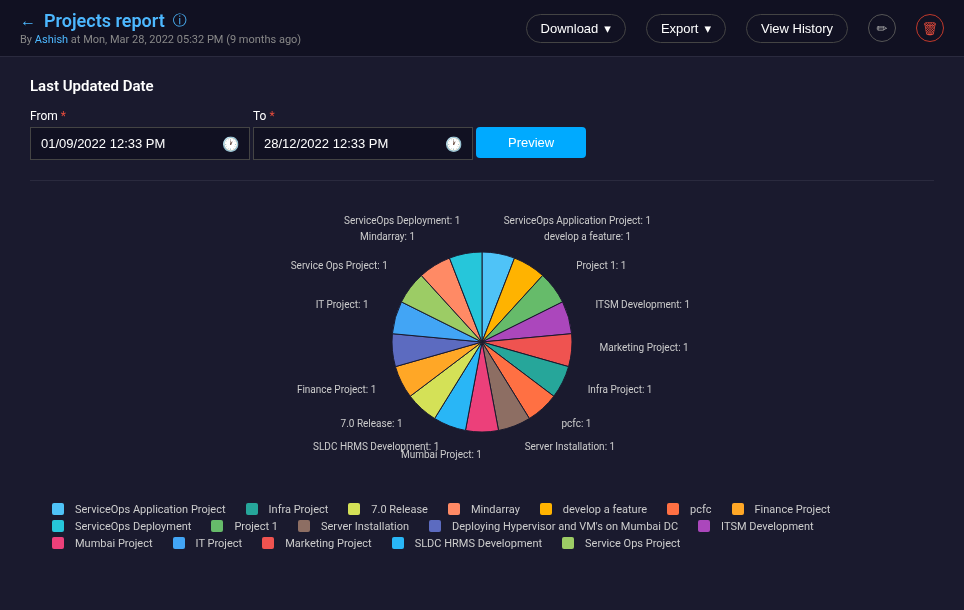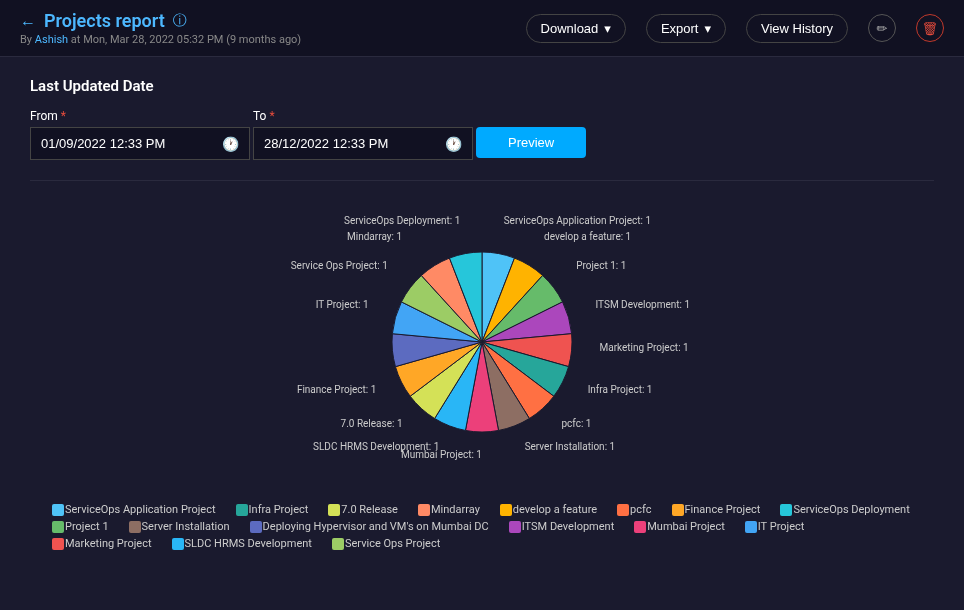--- a/index.html
+++ b/index.html
@@ -170,22 +170,22 @@
       display: flex;
       flex-wrap: wrap;
       gap: 4px 20px;
       margin-top: 16px;
       padding: 0 20px;
       max-width: 900px;
       justify-content: flex-start;
     }
     .legend-item {
       display: flex;
-      align-items: flex-end;
-      gap: 1px;
+      align-items: flex-start;
+      gap: 11px;
       font-size: 11px;
       color: #ccc;
     }
     .legend-color {
       width: 12px;
       height: 12px;
       border-radius: 2px;
       flex-shrink: 0;
     }
   </style>
@@ -278,21 +278,21 @@
         <div class="pie-label" style="left: 397.497px; top: 149.888px; transform: translateY(-50%); right: auto;">Marketing Project: 1</div>
         <div class="pie-label" style="left: 385.629px; top: 191.597px; transform: translateY(-50%); right: auto;">Infra Project: 1</div>
         <div class="pie-label" style="left: 359.496px; top: 226.203px; transform: translateY(-50%); right: auto;">pcfc: 1</div>
         <div class="pie-label" style="left: 322.627px; top: 249.032px; transform: translateY(-50%); right: auto;">Server Installation: 1</div>
         <div class="pie-label" style="right: 280px; text-align: right; top: 257px; transform: translateY(-50%); left: auto;">Mumbai Project: 1</div>
         <div class="pie-label" style="right: 322.627px; text-align: right; top: 249.032px; transform: translateY(-50%); left: auto;">SLDC HRMS Development: 1</div>
         <div class="pie-label" style="right: 359.496px; text-align: right; top: 226.203px; transform: translateY(-50%); left: auto;">7.0 Release: 1</div>
         <div class="pie-label" style="right: 385.629px; text-align: right; top: 191.597px; transform: translateY(-50%); left: auto;">Finance Project: 1</div>
         <div class="pie-label" style="right: 393.495px; text-align: right; top: 106.708px; transform: translateY(-50%); left: auto;">IT Project: 1</div>
         <div class="pie-label" style="right: 374.166px; text-align: right; top: 67.8891px; transform: translateY(-50%); left: auto;">Service Ops Project: 1</div>
-        <div class="pie-label" style="right: 360px; text-align: right; top: 38.6744px; transform: translateY(-50%); left: auto;">Mindarray: 1</div>
+        <div class="pie-label" style="right: 347px; text-align: right; top: 38.6744px; transform: translateY(-50%); left: auto;">Mindarray: 1</div>
         <div class="pie-label" style="right: 301.682px; text-align: right; top: 23.0092px; transform: translateY(-50%); left: auto; margin-left: 41px;">ServiceOps Deployment: 1</div>
       </div>
 
     <div class="legend-grid" id="legendGrid">
         <div class="legend-item">
           <div class="legend-color" style="background: rgb(79, 195, 247);"></div>
           <span>ServiceOps Application Project</span>
         </div>
         <div class="legend-item">
           <div class="legend-color" style="background: rgb(38, 166, 154);"></div>

